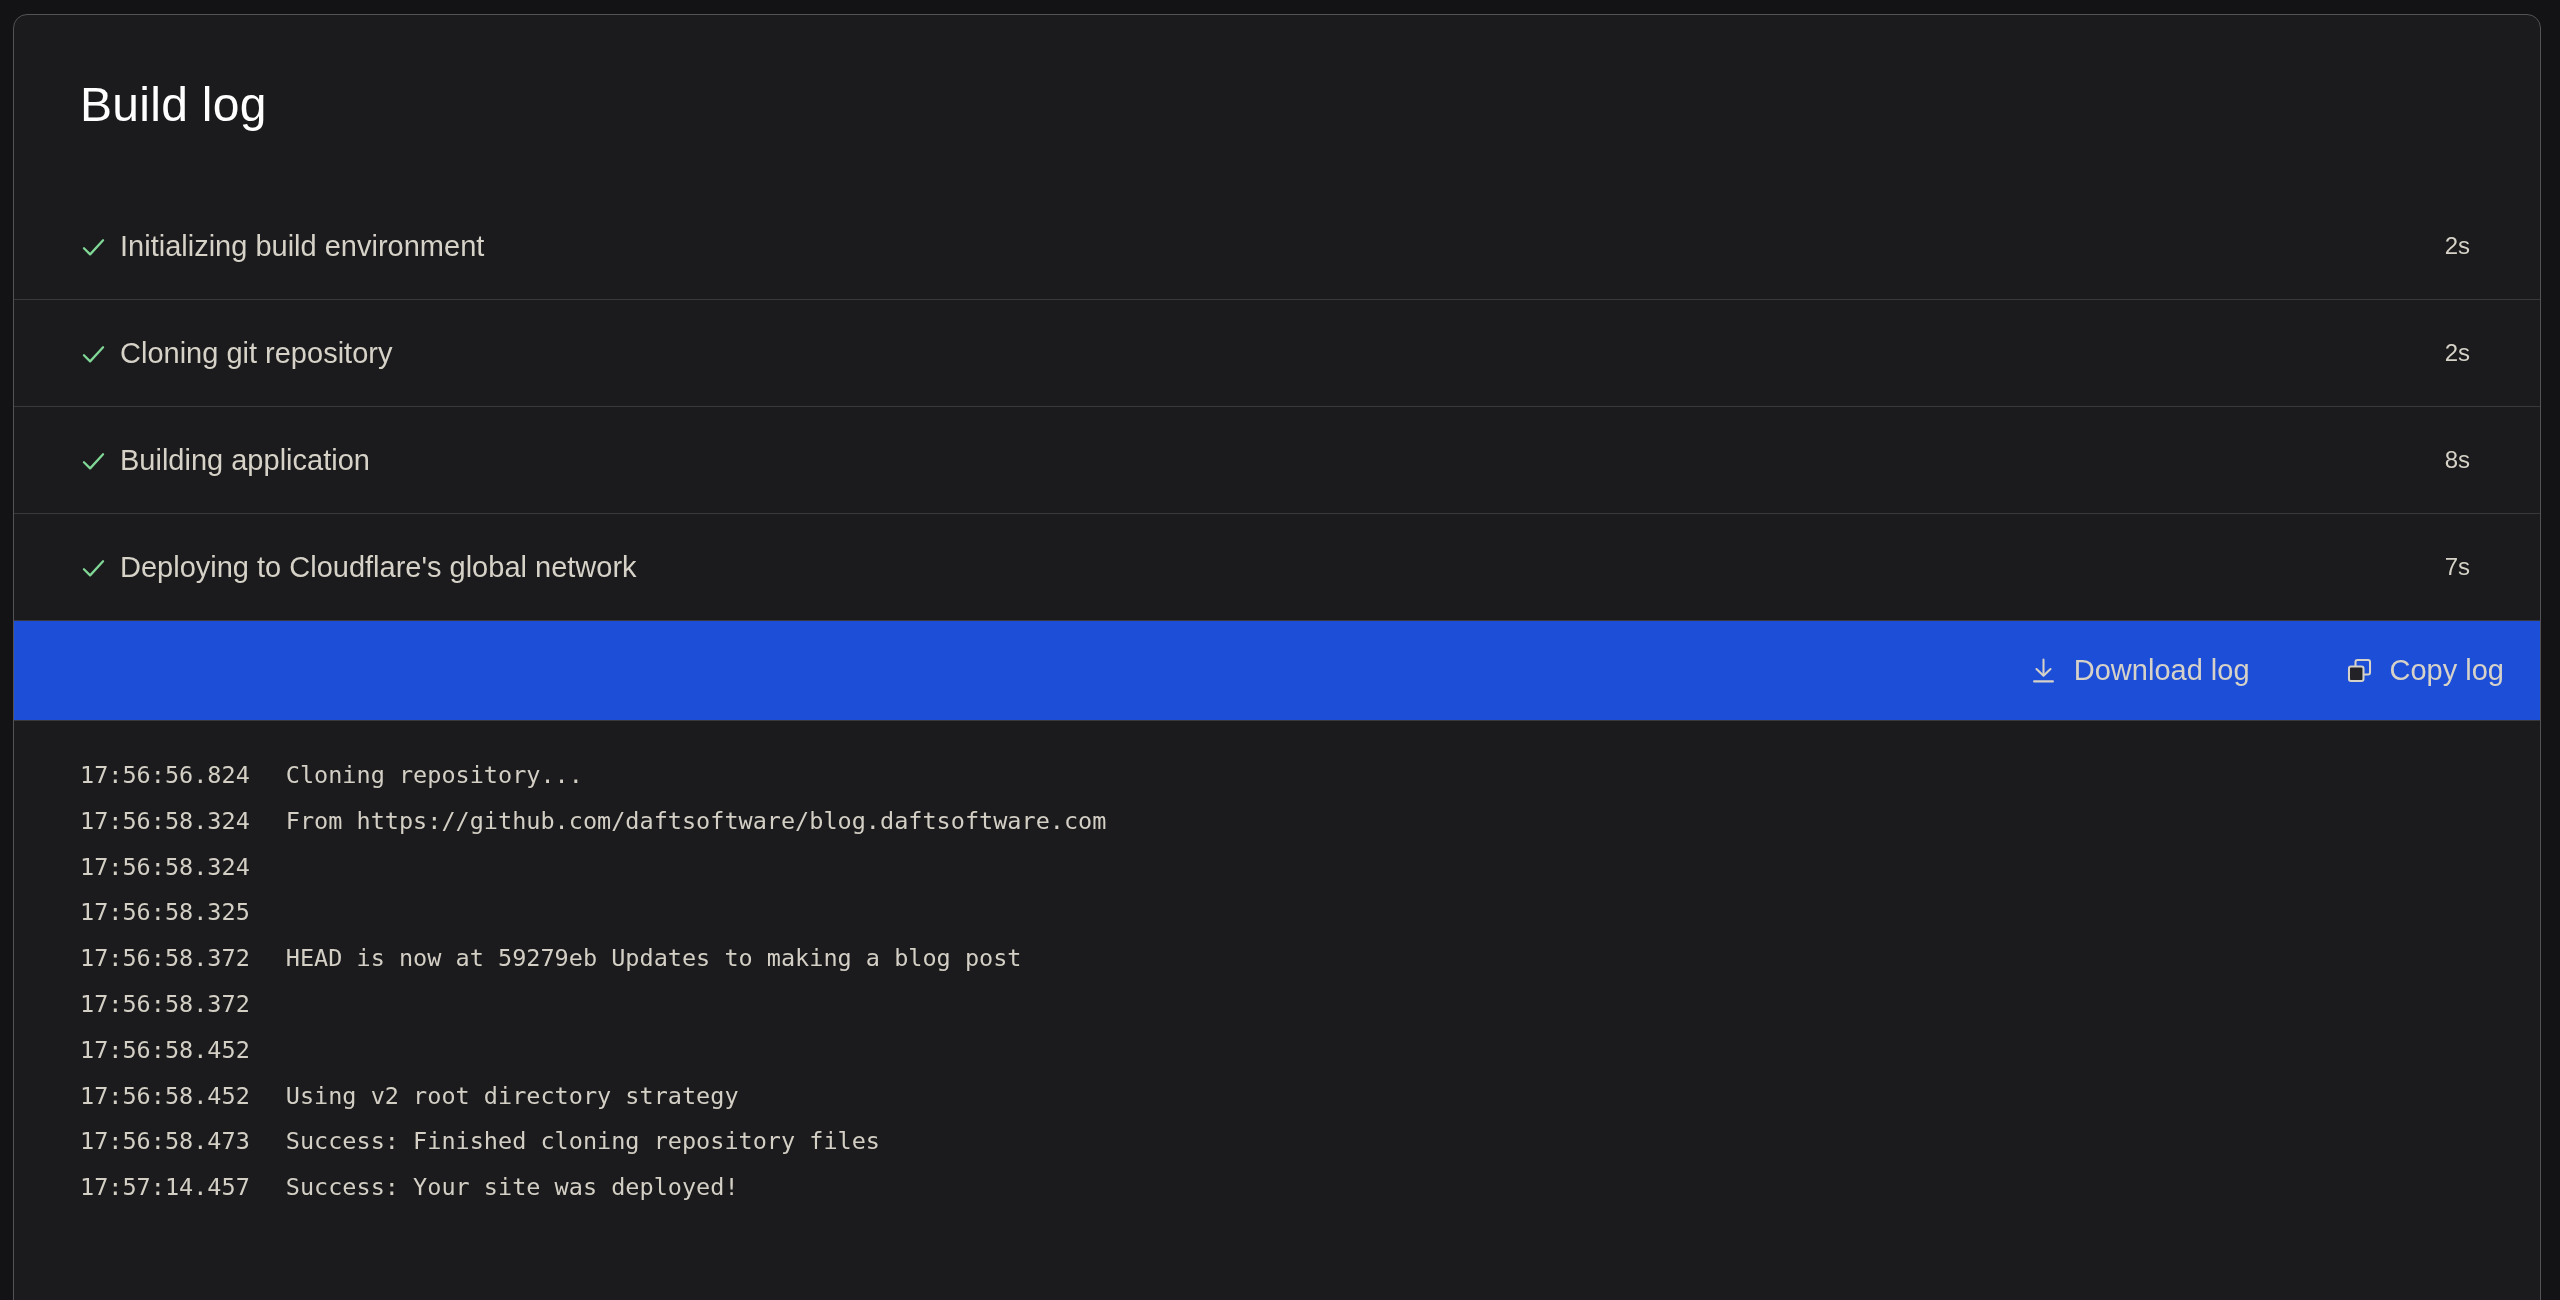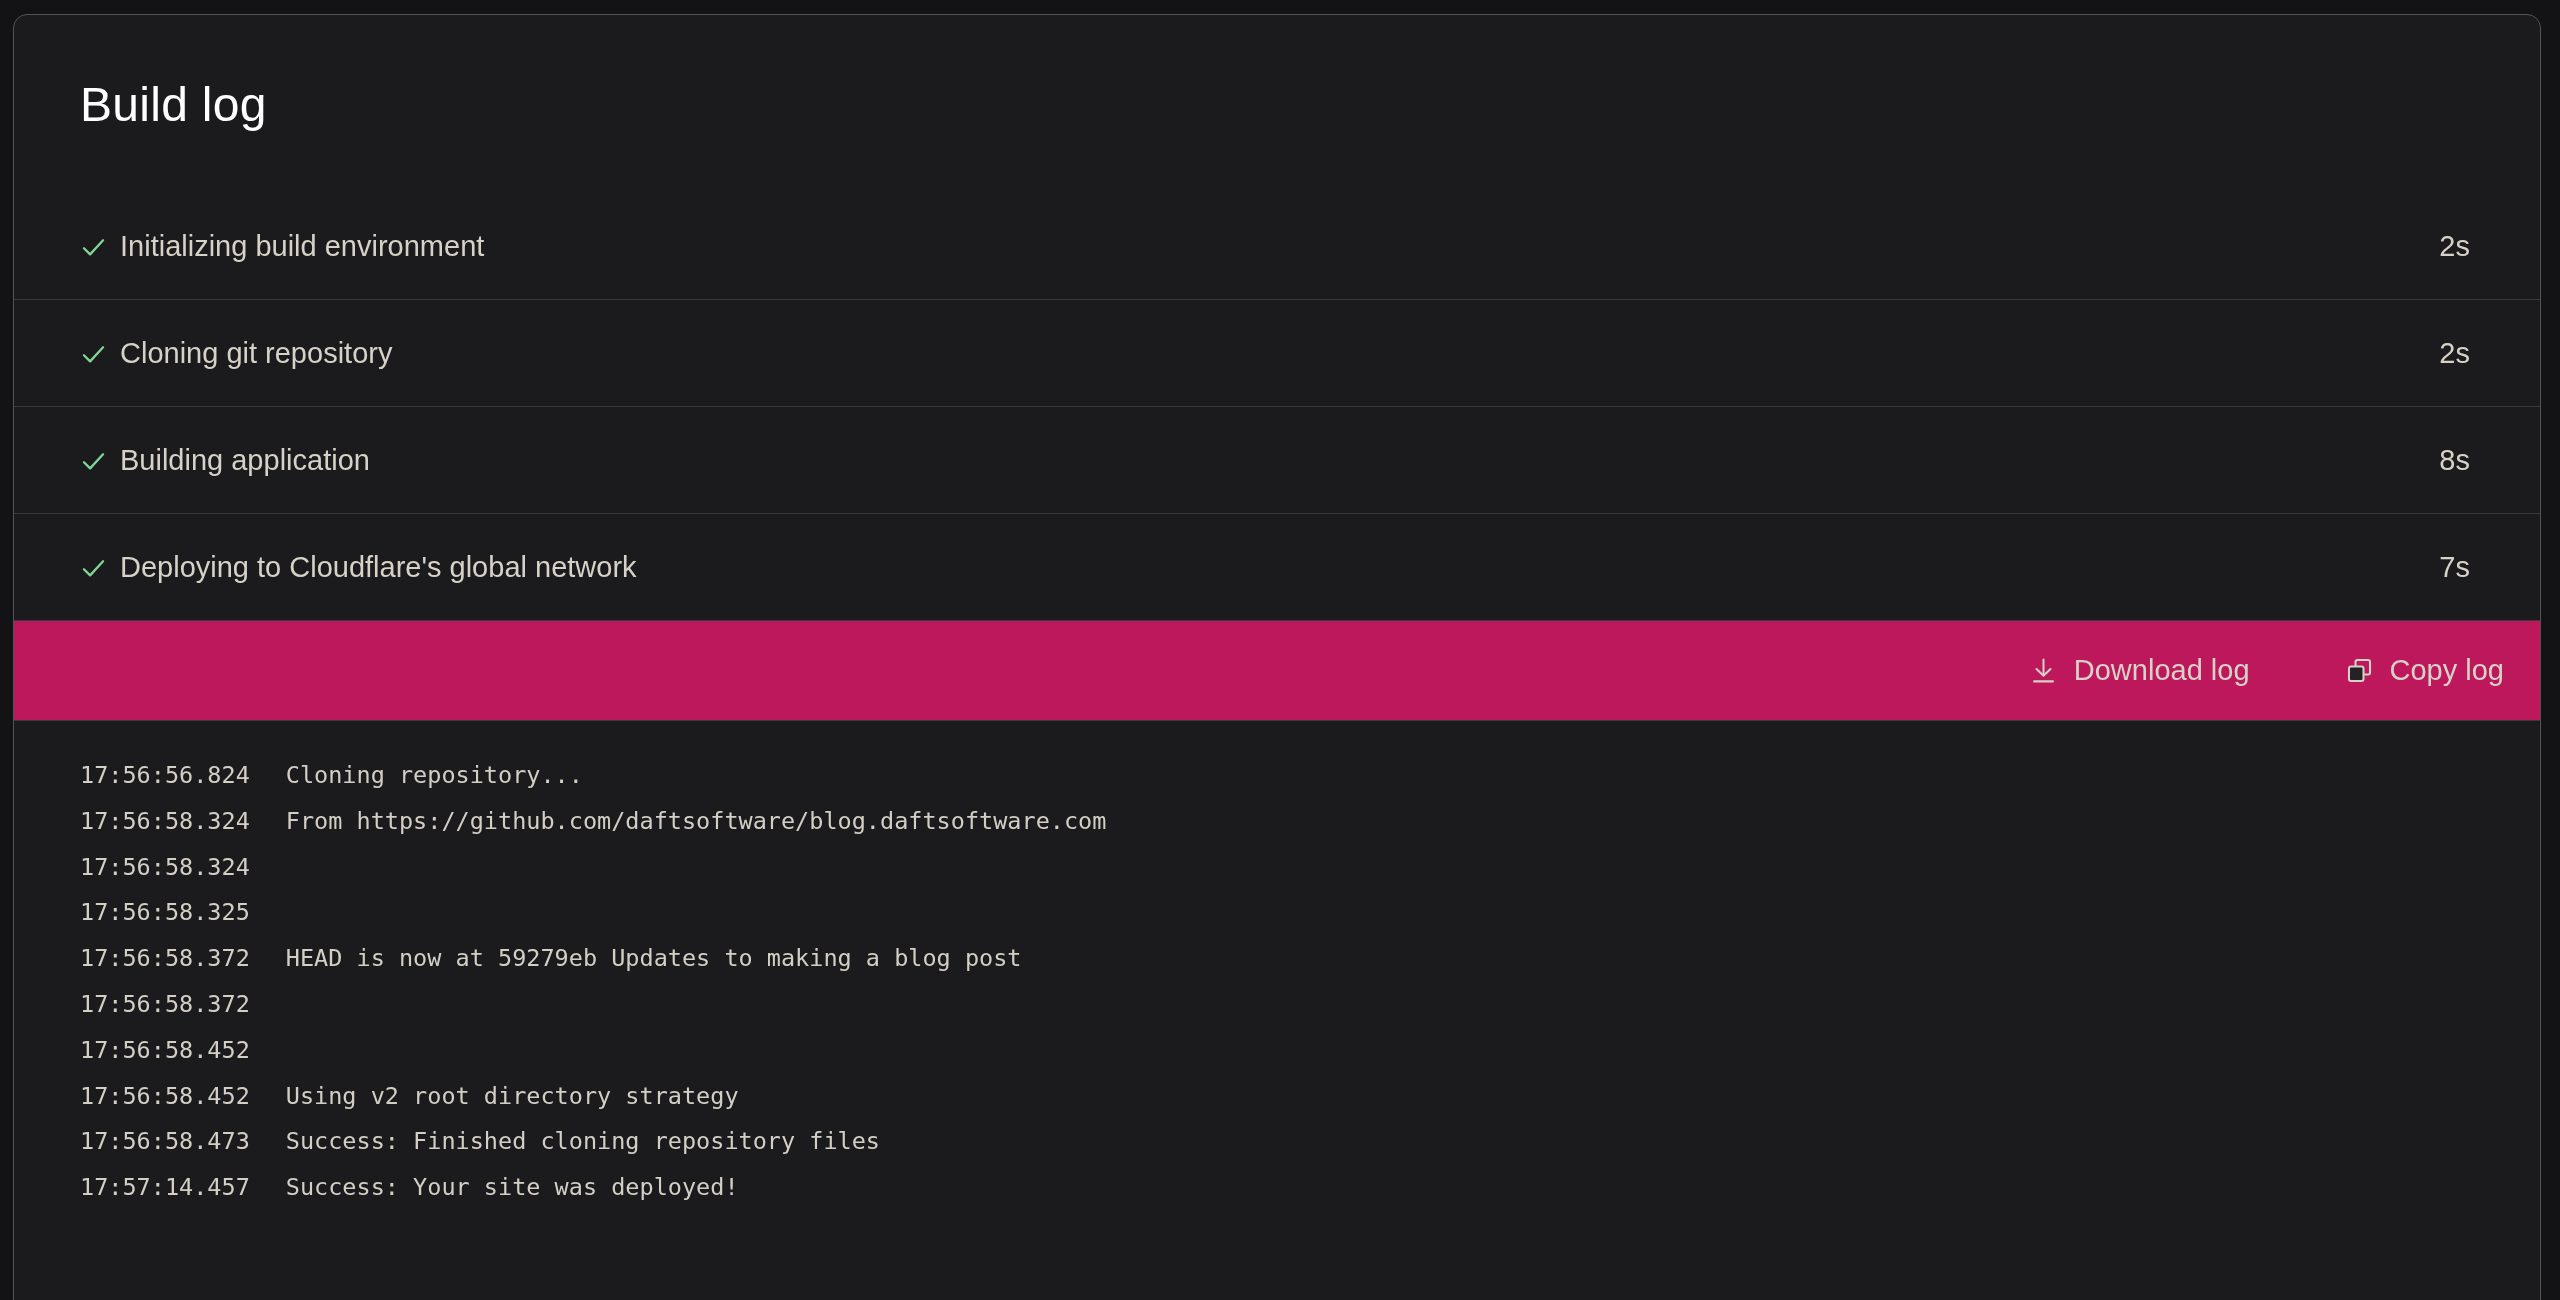--- a/index.html
+++ b/index.html
@@ -44,26 +44,26 @@
     flex:none;
   }
   .check-icon svg { width:100%; height:100%; display:block; }
   .step-label {
     font-size:29px;
     color:#d6d2c8;
     text-align:center;
   }
   .step-duration {
     margin-left:auto;
-    font-size:29px;
+    font-size:24px;
     color:#d6d2c8;
   }
   .actions-bar {
     height:100px;
-    background:#be185d;
+    background:#1d4ed8;
     border-bottom:1px solid #39393d;
     display:flex;
     align-items:center;
     justify-content:flex-end;
     padding-right:36px;
   }
   .action-btn {
     display:flex;
     align-items:center;
     background:none;

